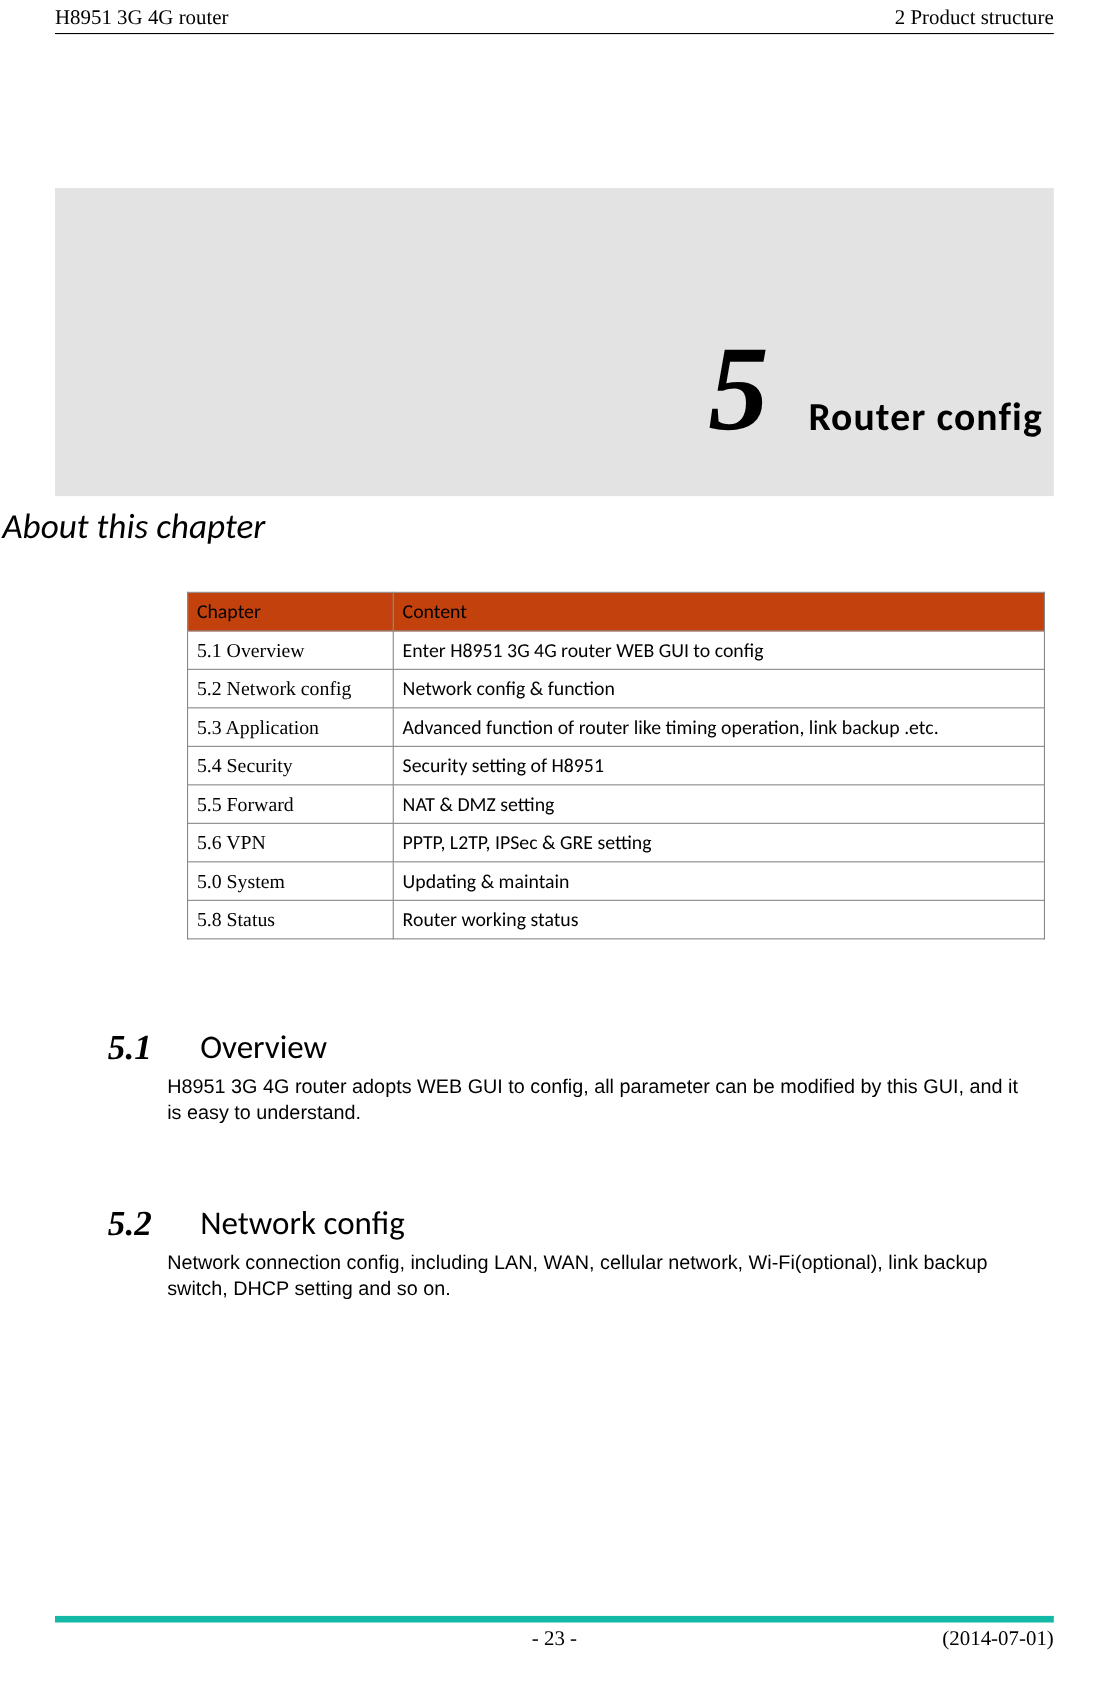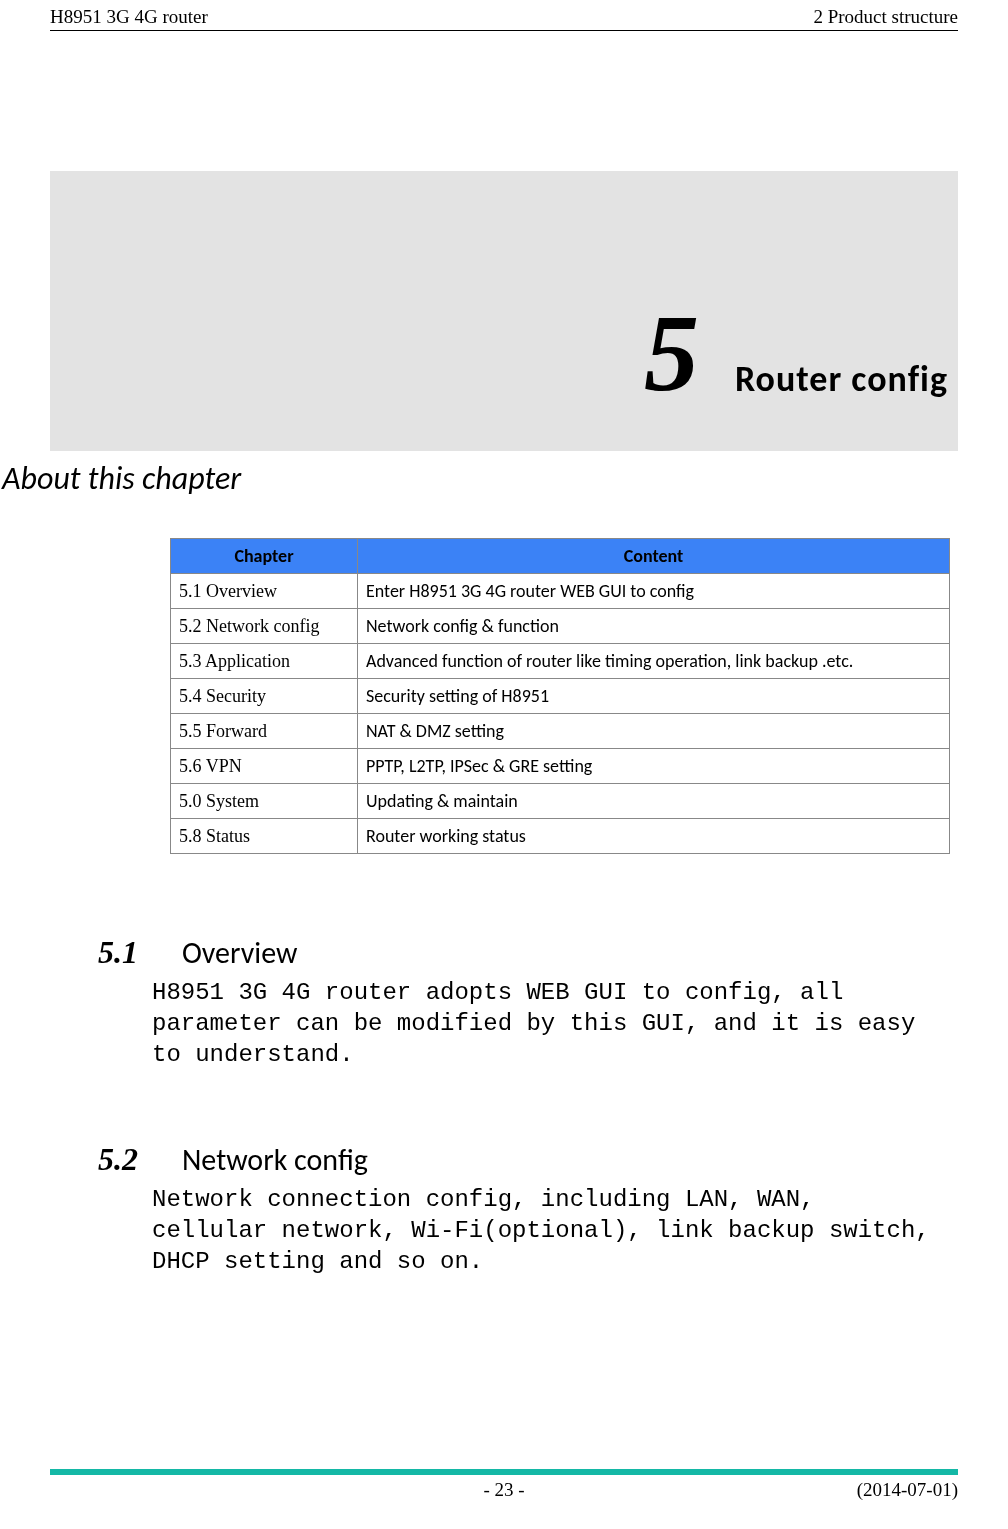--- a/index.html
+++ b/index.html
@@ -65,24 +65,23 @@
       width: 780px;
       font-size: 18px;
     }
     .chapter-table th, .chapter-table td {
       border: 1px solid #888;
       text-align: left;
       padding: 6px 8px;
       vertical-align: middle;
     }
     .chapter-table th {
-      background: #3b82f6;
-      font-weight: bold;
-      font-family: Calibri, Arial, sans-serif;
-      text-align: center;
+      background: #c2410c;
+      font-weight: normal;
+      font-family: Calibri, Arial, sans-serif;
     }
     .chapter-table td.left {
       width: 170px;
       font-family: "Times New Roman", serif;
     }
     .chapter-table td.right {
       font-family: Calibri, Arial, sans-serif;
     }
     .section {
       margin-top: 80px;
@@ -98,22 +97,22 @@
       font-weight: bold;
       font-style: italic;
       font-size: 32px;
       min-width: 70px;
     }
     .sec-title {
       font-family: Calibri, Arial, sans-serif;
       font-size: 30px;
     }
     .sec-body {
-      font-family: Liberation Mono, monospace;
-      font-size: 24px;
+      font-family: Liberation Sans, sans-serif;
+      font-size: 18px;
       margin-left: 102px;
       margin-top: 6px;
       max-width: 780px;
       line-height: 1.3;
     }
     .section + .section {
       margin-top: 70px;
     }
     .footer-bar {
       position: absolute;

